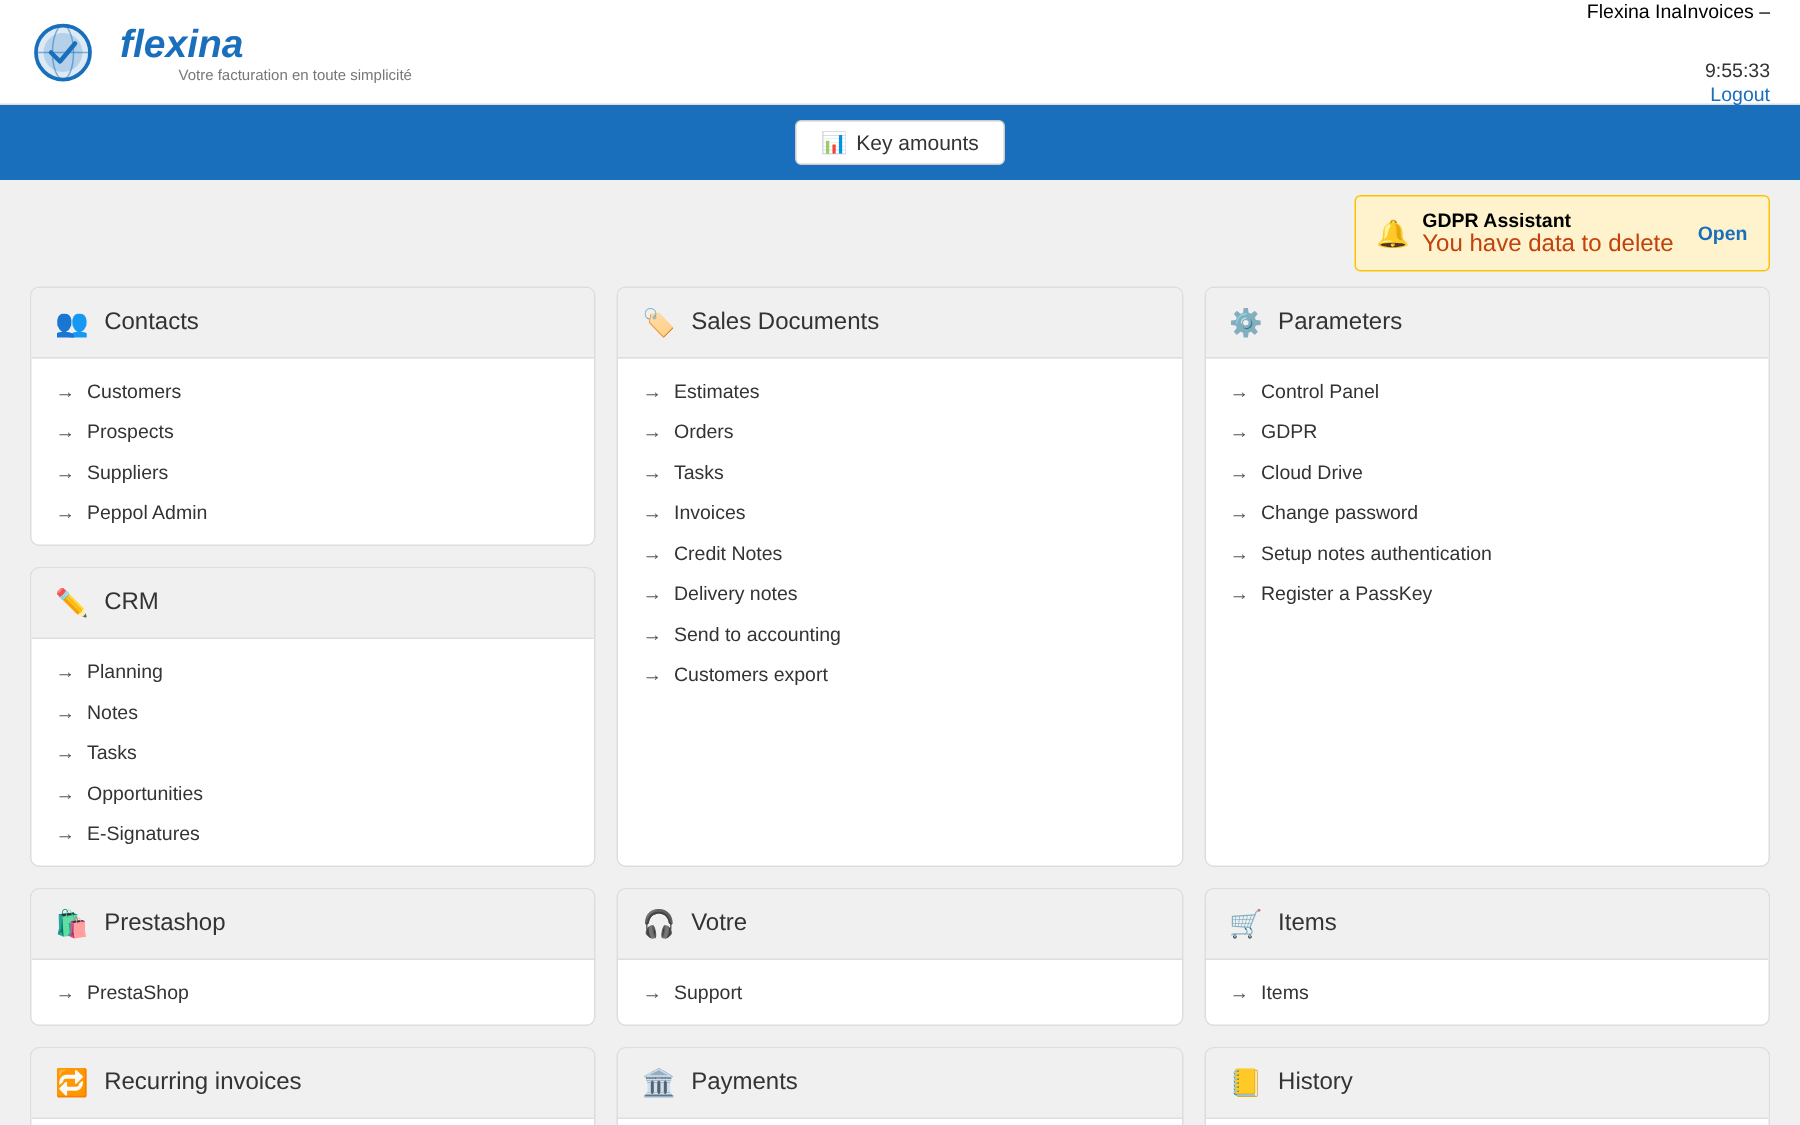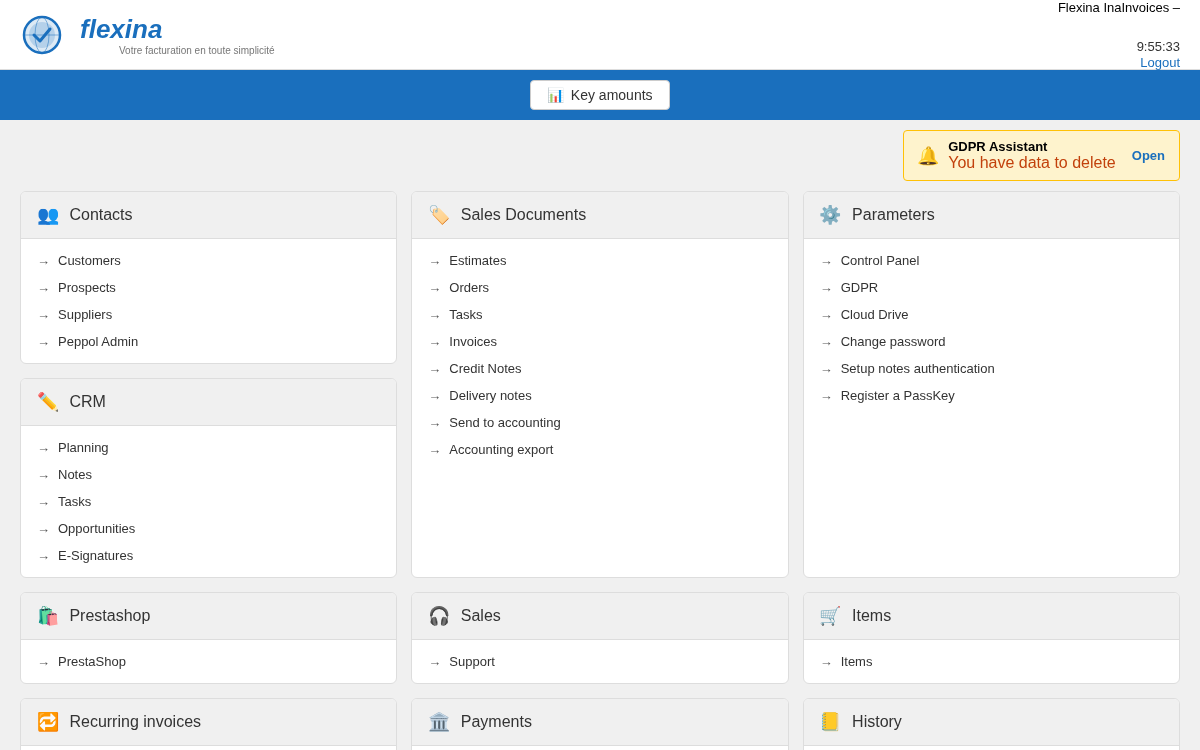--- a/index.html
+++ b/index.html
@@ -203,21 +203,21 @@
       <a class="card-link">
           <span class="arrow">→</span>
           <span>Delivery notes</span>
         </a>
       <a class="card-link">
           <span class="arrow">→</span>
           <span>Send to accounting</span>
         </a>
       <a class="card-link">
           <span class="arrow">→</span>
-          <span>Accounting export</span>
+          <span>Customers export</span>
         </a>
     </div>
   </div>
 
   <div class="card" style="grid-row: span 2;">
     <div class="card-header">
       <span class="card-header-icon">⚙️</span>
       <span class="card-header-title">Parameters</span>
     </div>
     <div class="card-body">
@@ -286,21 +286,21 @@
       <a class="card-link">
           <span class="arrow">→</span>
           <span>PrestaShop</span>
         </a>
     </div>
   </div>
 
   <div class="card">
     <div class="card-header">
       <span class="card-header-icon">🎧</span>
-      <span class="card-header-title">Sales</span>
+      <span class="card-header-title">Votre</span>
     </div>
     <div class="card-body">
       <a class="card-link">
           <span class="arrow">→</span>
           <span>Support</span>
         </a>
     </div>
   </div>
 
   <div class="card">

